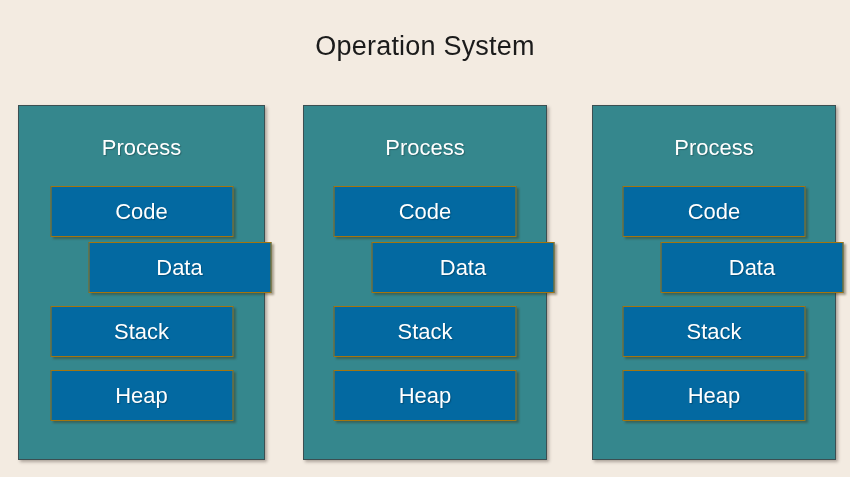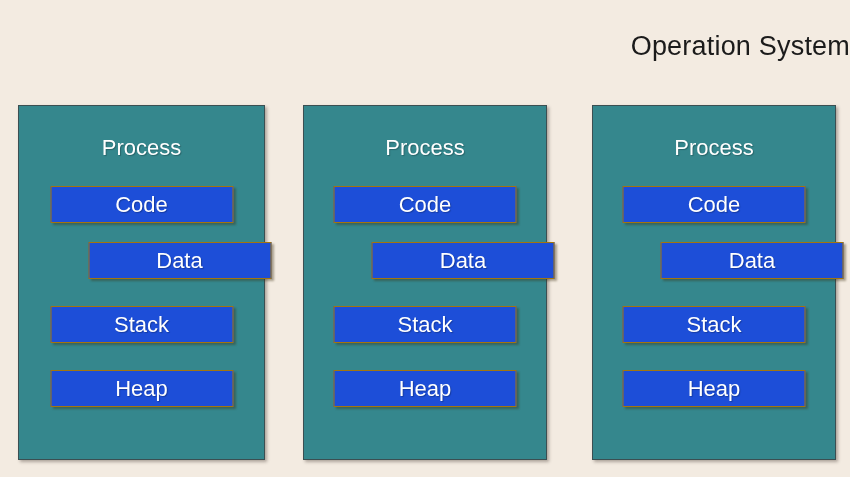--- a/index.html
+++ b/index.html
@@ -12,21 +12,21 @@
     height: 477px;
     background: #F3EBE1;
     font-family: "Liberation Sans", sans-serif;
     overflow: hidden;
   }
   .diagram-title {
     position: absolute;
     top: 31px;
     left: 0;
     width: 100%;
-    text-align: right;
+    text-align: center;
     font-size: 27px;
     color: #1B1B1B;
     letter-spacing: 0.2px;
   }
   .process-box {
     position: absolute;
     top: 105px;
     height: 355px;
     box-sizing: border-box;
     background: #35878D;
@@ -44,23 +44,23 @@
     text-align: center;
     color: #FFFFFF;
     font-size: 22px;
     text-shadow: 1px 1px 1px rgba(0,0,0,0.25);
   }
   .segment {
     position: absolute;
     left: 50%;
     transform: translateX(-50%);
     width: 183px;
-    height: 37px;
+    height: 51px;
     box-sizing: border-box;
-    background: #1d4ed8;
+    background: #0369a1;
     border: 1px solid #A3750F;
     box-shadow: 2px 2px 2px rgba(60, 50, 20, 0.4);
     display: flex;
     align-items: center;
     justify-content: center;
     color: #FFFFFF;
     font-size: 22px;
     text-shadow: 1px 1px 1px rgba(0,0,0,0.25);
   }
   .seg-0 { top: 80px;  }

